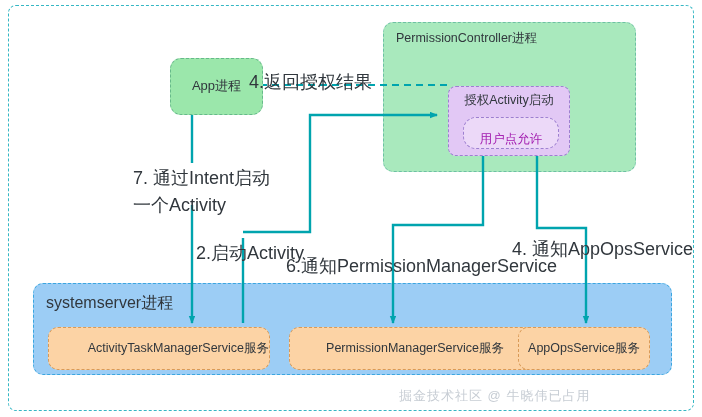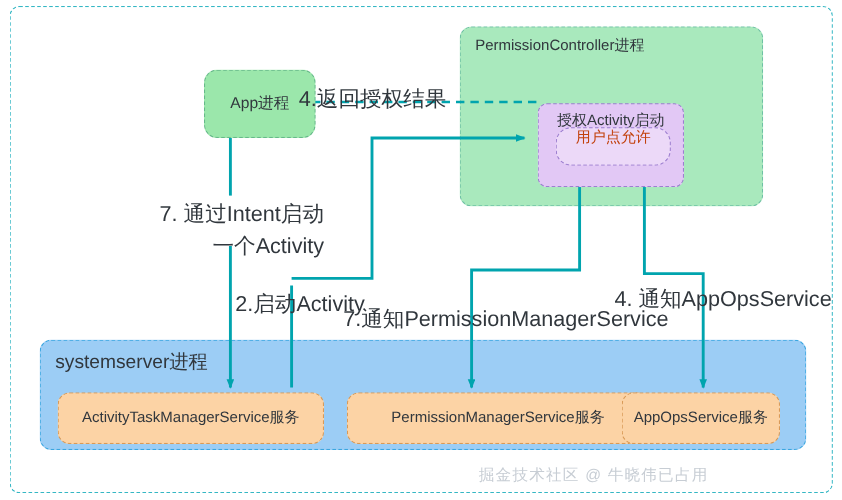--- a/index.html
+++ b/index.html
@@ -106,42 +106,42 @@
     right: 0;
     top: 6px;
     text-align: center;
     font-size: 12.5px;
     color: #31373d;
     white-space: nowrap;
   }
   .node-purple-inner {
     position: absolute;
     left: 14px;
-    top: 19px;
+    top: 30px;
     width: 94px;
     height: 30px;
     background: #ecd9f8;
     border: 1.2px dashed #9d7fd0;
     border-radius: 13px;
     display: flex;
-    align-items: flex-start;
+    align-items: flex-end;
     justify-content: center;
     font-size: 12.5px;
-    color: #c2410c;
+    color: #a21caf;
     white-space: nowrap;
   }
   .node-service {
     background: #fcd3a5;
     border: 1.3px dashed #d99a57;
     border-radius: 10px;
     font-size: 12.5px;
     white-space: nowrap;
     color: #31373d;
   }
-  .svc-atms { left: 48px;  top: 327px; width: 222px; height: 43px; }
+  .svc-atms { left: 48px;  top: 327px; width: 222px; height: 43px; justify-content: flex-end; }
   .svc-pms  { left: 289px; top: 327px; width: 252px; height: 43px; }
   .svc-aops { left: 518px; top: 327px; width: 132px; height: 43px; }
 
   .edge-label {
     position: absolute;
     font-size: 18px;
     color: #31373d;
     white-space: nowrap;
     line-height: 1.5;
   }
@@ -218,22 +218,22 @@
   </div>
   <div class="box node-service svc-pms">
     <span>PermissionManagerService服务</span>
   </div>
   <div class="box node-service svc-aops">
     <span>AppOpsService服务</span>
   </div>
 
   <div class="edge-label lbl-1">
     <div>7. 通过Intent启动</div>
-    <div style="text-align:right">一个Activity</div>
+    <div style="text-align:left">一个Activity</div>
   </div>
   <div class="edge-label lbl-2">2.启动Activity</div>
-  <div class="edge-label lbl-3">7.通知PermissionManagerService</div>
+  <div class="edge-label lbl-3">6.通知PermissionManagerService</div>
   <div class="edge-label lbl-4a">4.返回授权结果</div>
   <div class="edge-label lbl-4b">4. 通知AppOpsService</div>
 
   <div class="watermark">掘金技术社区 @ 牛晓伟已占用</div>
 
 </div>
 
 </body></html>

